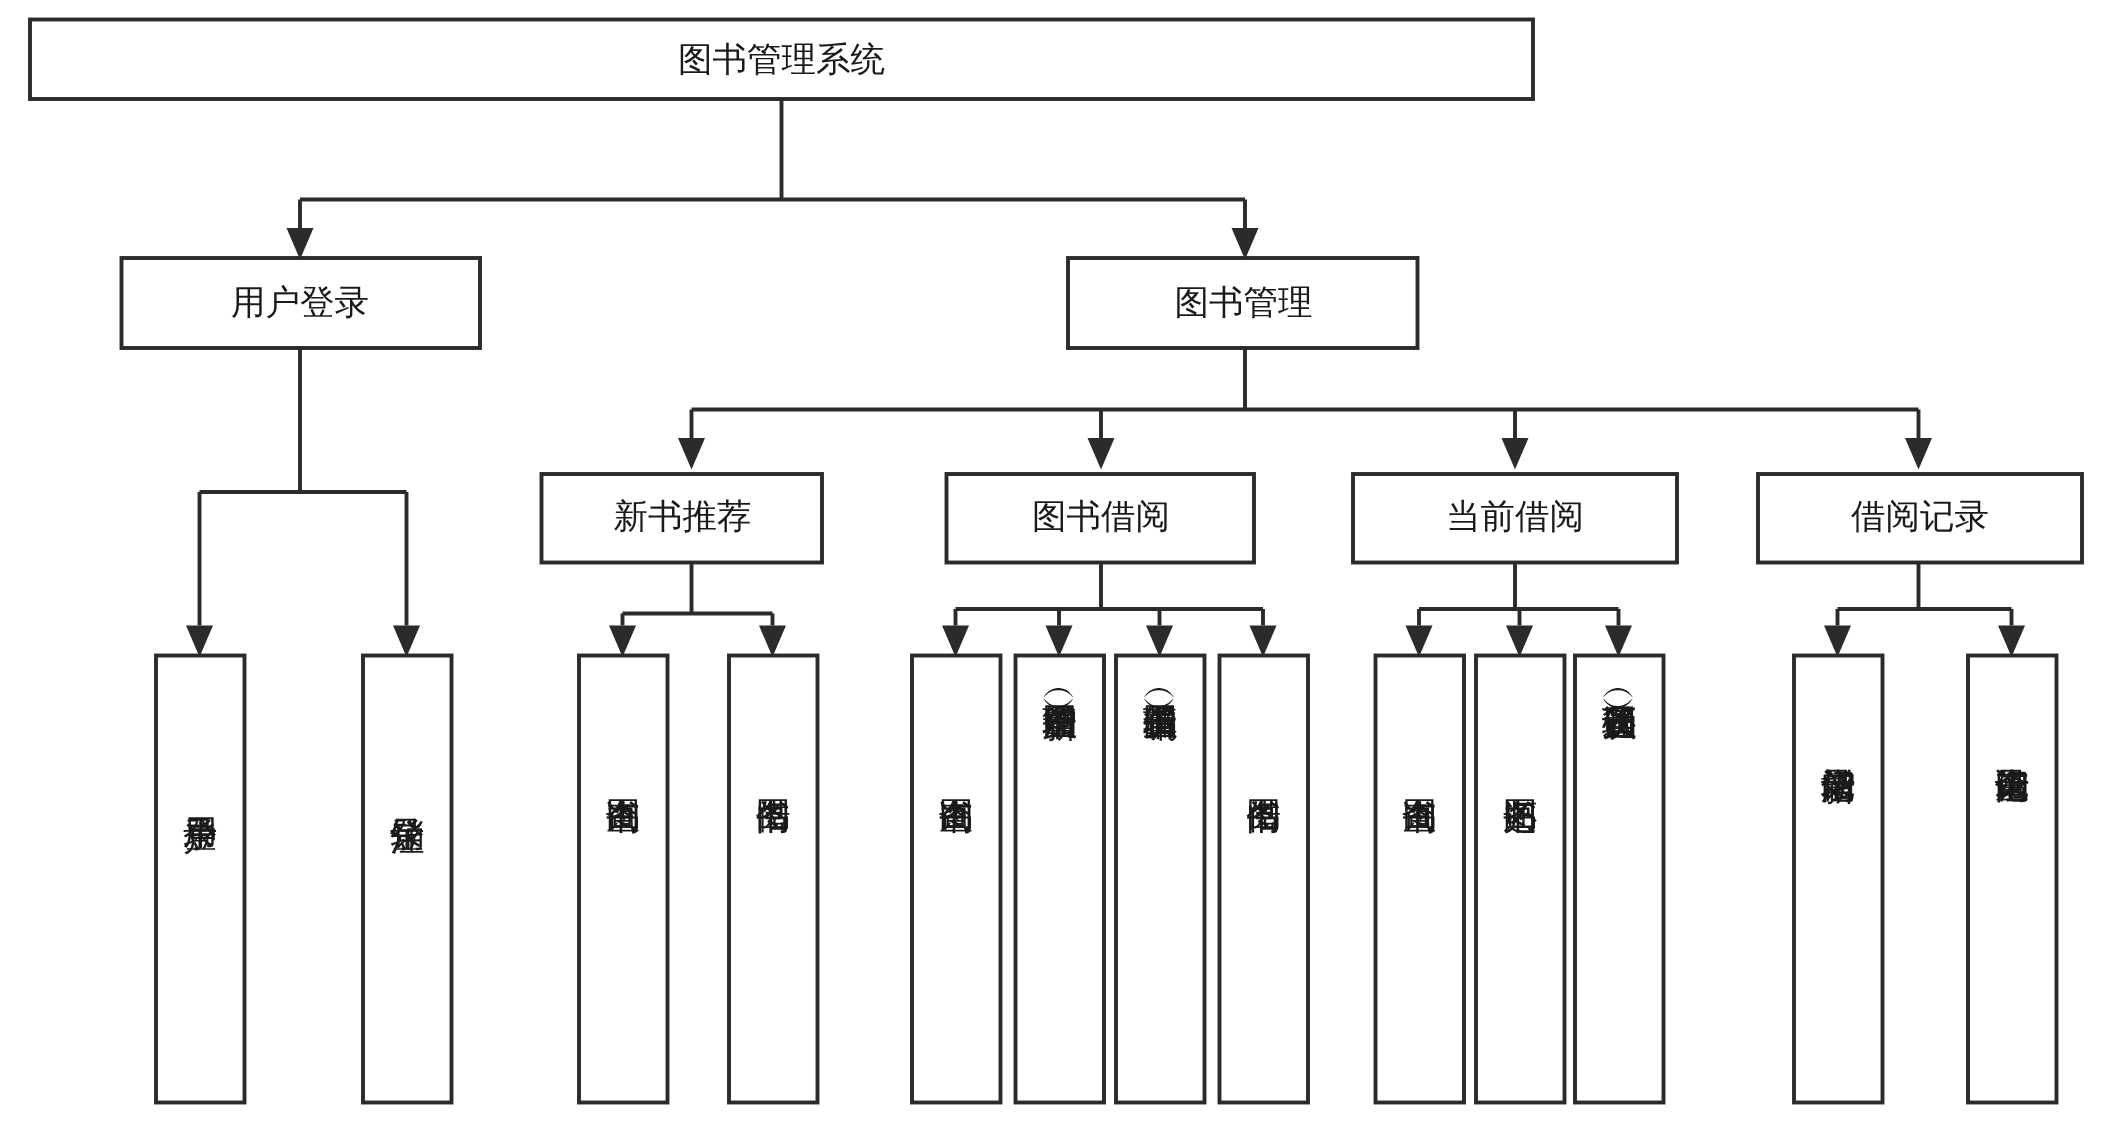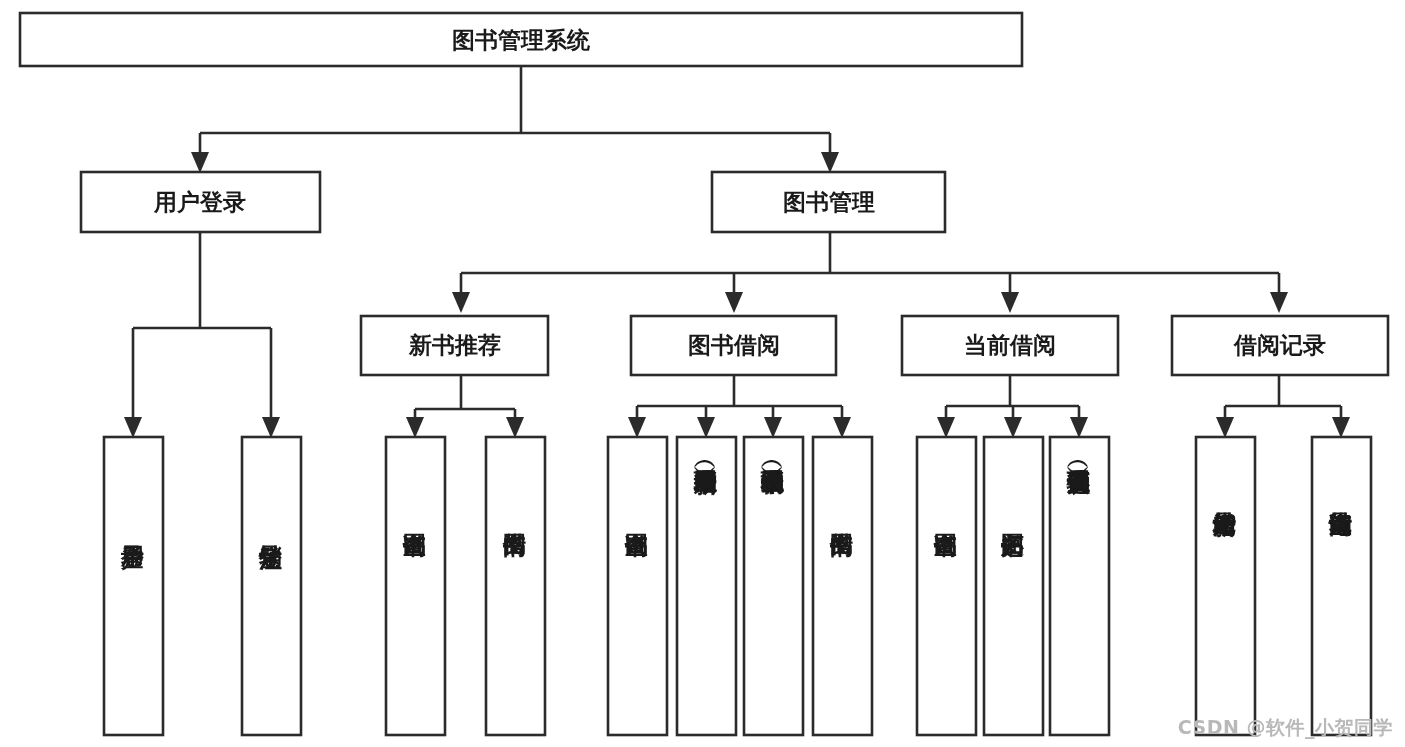--- a/index.html
+++ b/index.html
@@ -12,21 +12,20 @@
     width: 1405px;
     height: 747px;
     font-family: "DejaVu Sans", "Liberation Sans", sans-serif;
     overflow: hidden;
   }
   #diagram-root {
     position: relative;
     width: 1405px;
     height: 747px;
     background: #ffffff;
-    font-weight: bold;
   }
   svg#tree-svg {
     position: absolute;
     top: 0;
     left: 0;
     width: 1405px;
     height: 747px;
     display: block;
   }
   .node-box {
@@ -252,15 +251,14 @@
       <text class="node-label-vertical" x="1225" y="494" writing-mode="tb">新增借阅记录</text>
     </g>
 
     <g>
       <rect class="node-box" x="1312" y="437" width="59" height="298"></rect>
       <text class="node-label-vertical" x="1341" y="494" writing-mode="tb">查询借阅记录</text>
     </g>
 
   </svg>
 
-  <div class="watermark-text">CSDN @软件_小贺同学</div>
 
 </div>
 
 </body></html>

